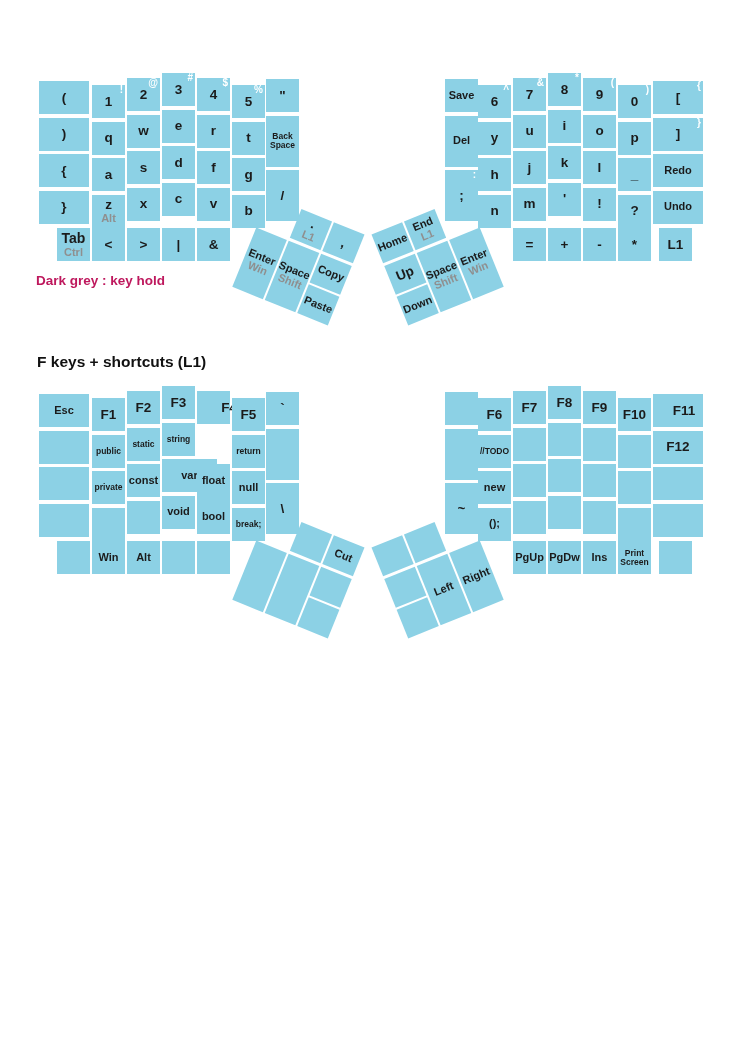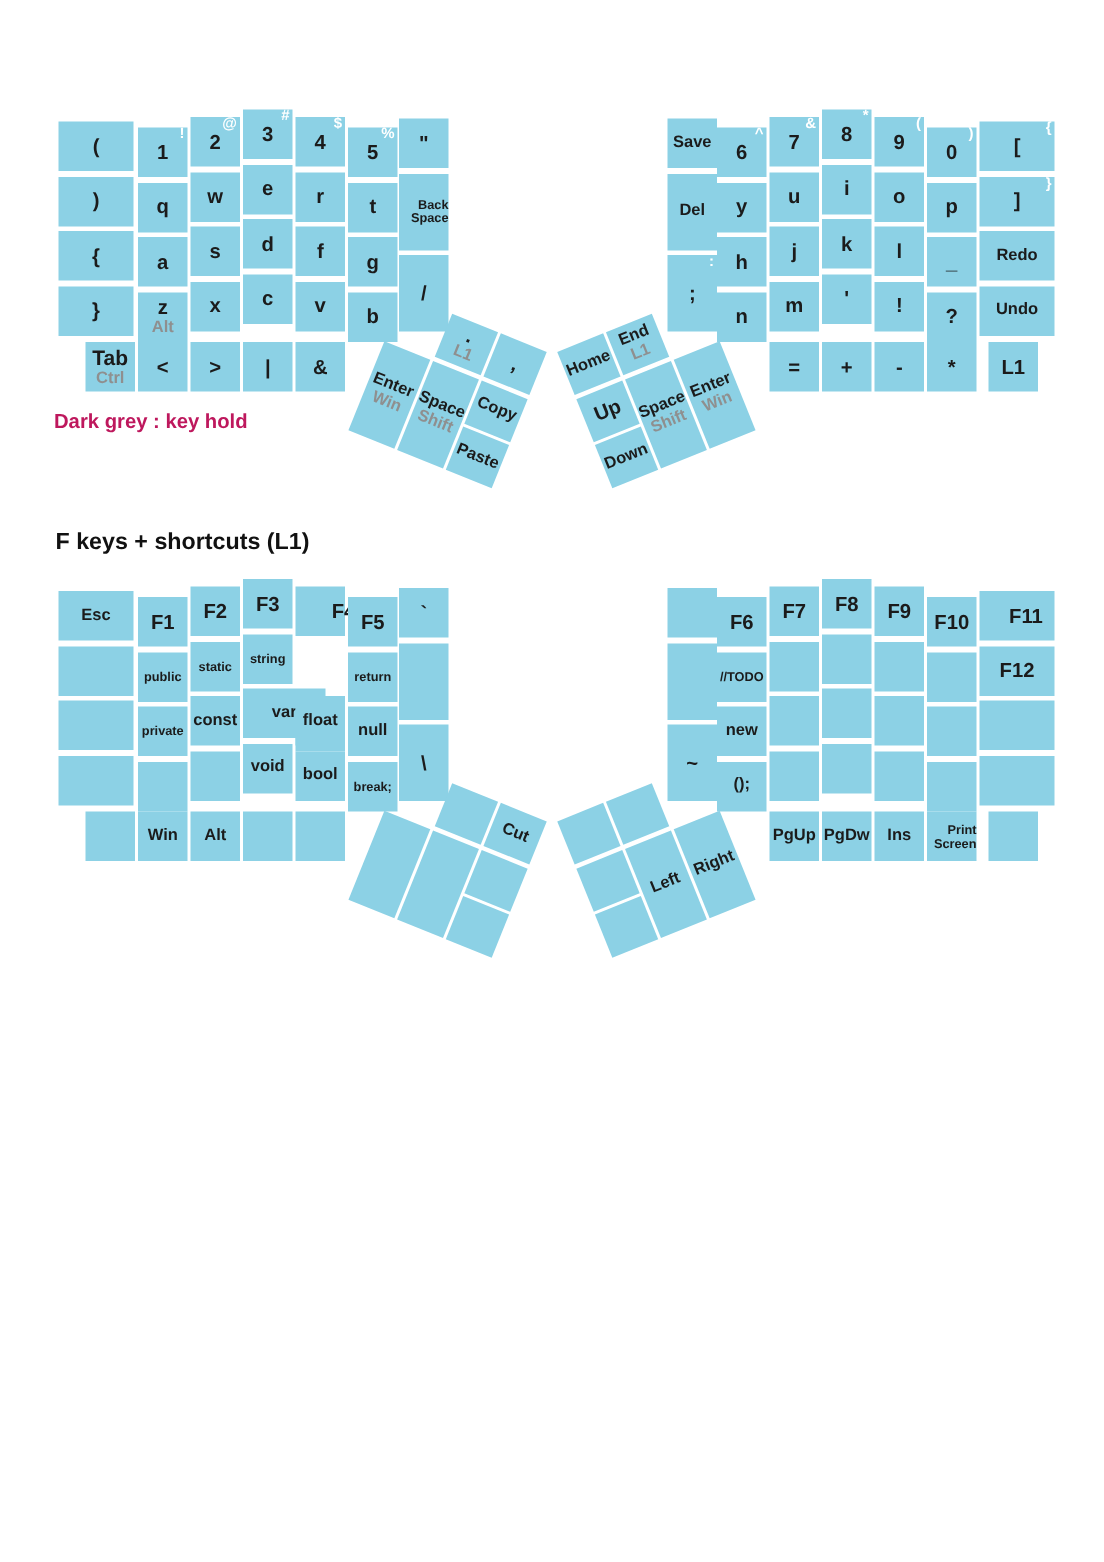--- a/index.html
+++ b/index.html
@@ -8,21 +8,21 @@
   .kb-title{position:absolute;left:37px;font-weight:700;color:#111;letter-spacing:0;}
   .t0{top:45px;font-size:17px;}
   .t1{top:353px;font-size:15.5px;}
   .note{position:absolute;left:36px;top:273px;font-weight:700;font-size:13.5px;color:#be185d;}
   .key{position:absolute;background:var(--keycol);box-sizing:border-box;
        display:flex;flex-direction:column;align-items:center;justify-content:center;
        text-align:center;line-height:1.02;}
   .key .main{font-weight:700;color:#1b1b1b;white-space:pre-line;}
   .key .main.lg{font-size:13.5px;}
   .key .main.md{font-size:11px;}
-  .key .main.sm{font-size:8.5px;text-align:right;}
+  .key .main.sm{font-size:8.5px;}
   .key .hold{font-weight:700;font-size:11px;color:#8f8f8f;margin-top:1px;}
   .key .sup{position:absolute;top:0px;right:2px;font-weight:700;font-size:10px;color:#ffffff;}
   .cluster{position:absolute;width:103px;height:98px;}
 </style>
 </head>
 <body>
 
 <div id="page" style="--keycol: #8CD1E5;">
   <div class="note">Dark grey : key hold</div>
   <div class="kb-title t1">F keys + shortcuts (L1)</div>

